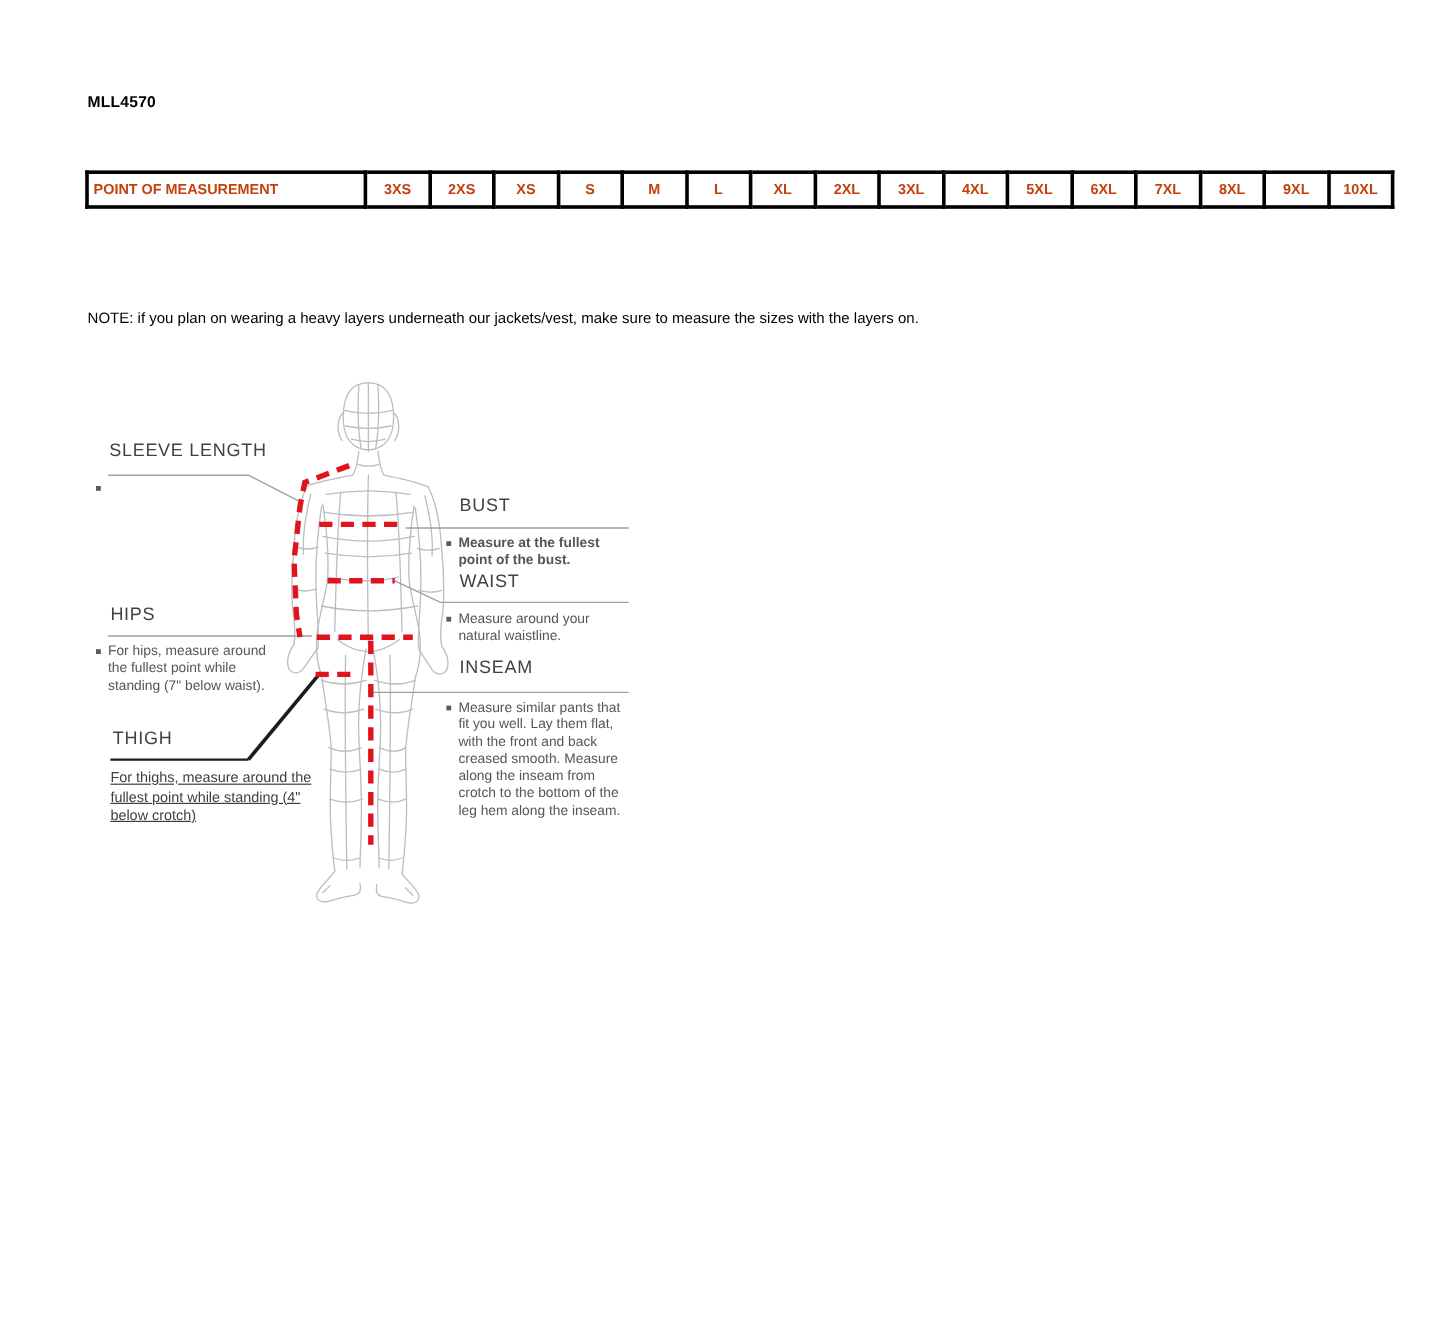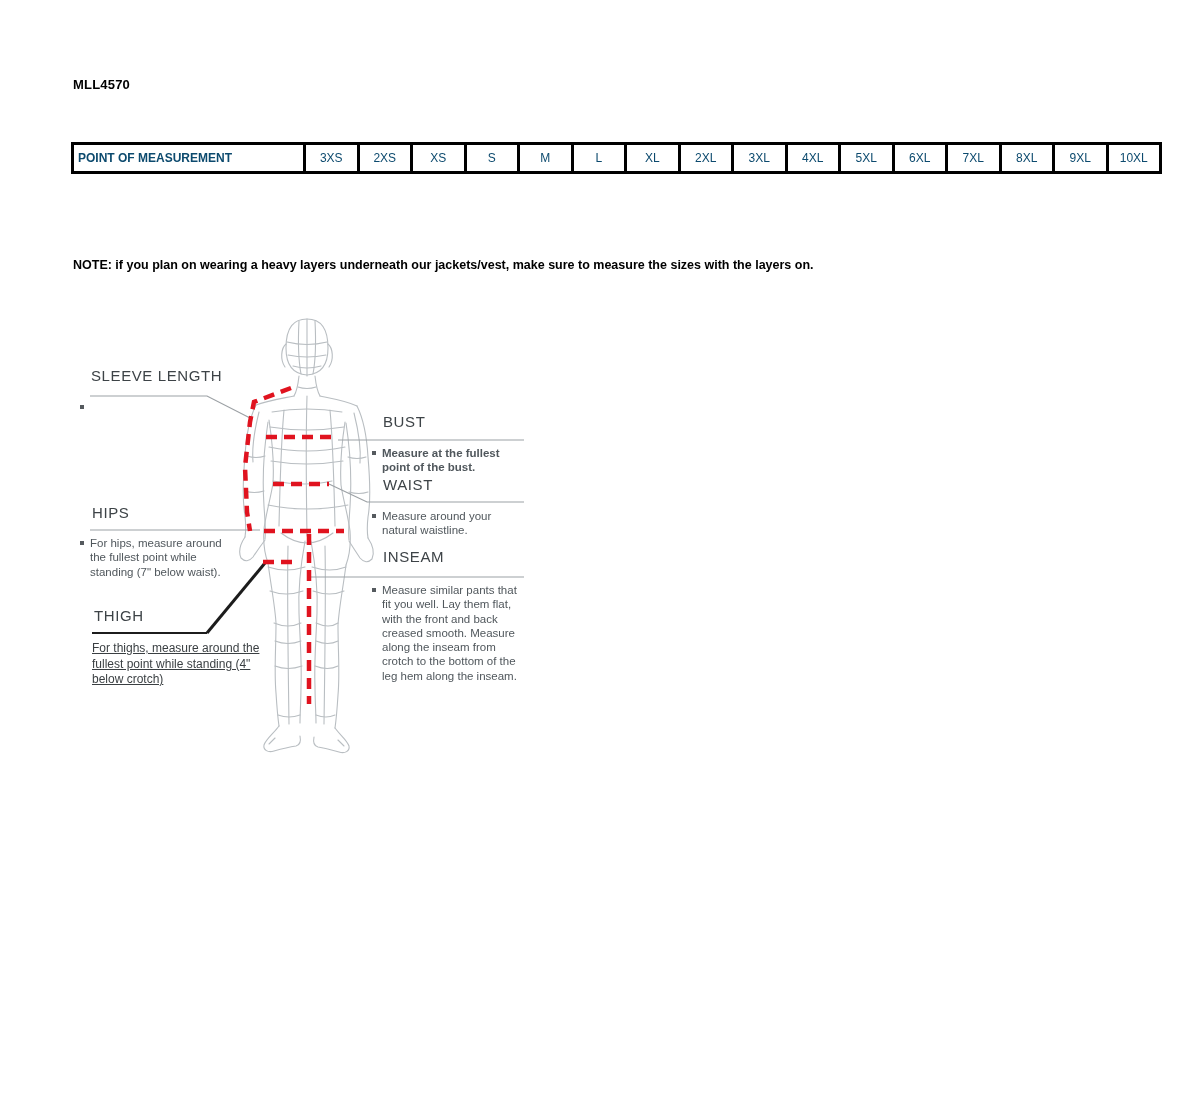--- a/index.html
+++ b/index.html
@@ -8,34 +8,34 @@
     font-family:"Liberation Sans", sans-serif; overflow:hidden;margin-left:16px;
   }
   .doc-title {
     position:absolute; left:57px; top:77px; font-size:13px; font-weight:bold;
     color:#000; letter-spacing:0.2px;
   }
   
   table.size-table {
     position:absolute; left:55px; top:142px; width:1088px;
     border-collapse:collapse; table-layout:fixed;
-    border:3px solid #000; font-size:12px; color:#0c4a6e;
+    border:3px solid #000; font-size:12px; color:#c2410c;
   }
   table.size-table th, table.size-table td {
     border:2px solid #000; text-align:center; vertical-align:middle;
     padding:0 2px; overflow:hidden; white-space:nowrap;
   }
-  table.size-table thead th { border-width:3px; font-weight:normal; height:26px;text-align:center; }
+  table.size-table thead th { border-width:3px; font-weight:bold; height:26px;text-align:center; }
   table.size-table tbody tr { height:29px; }
   table.size-table .row-label, table.size-table .corner-head {
     text-align:left; padding-left:4px; font-weight:bold;
   }
   
   .note {
-    position:absolute; left:57px; top:258px; font-size:12.5px; font-weight:bold;
+    position:absolute; left:57px; top:258px; font-size:12.5px; font-weight:normal;
     color:#000; width:900px;
   }
   
   .diagram { position:absolute; left:0; top:300px; width:580px; height:470px; }
   .diagram svg { position:absolute; left:0; top:0; }
   .sec-heading {
     position:absolute; font-size:15px; font-weight:normal; color:#3d4347;
     letter-spacing:0.6px; margin:0;
   }
   .sec-para {

